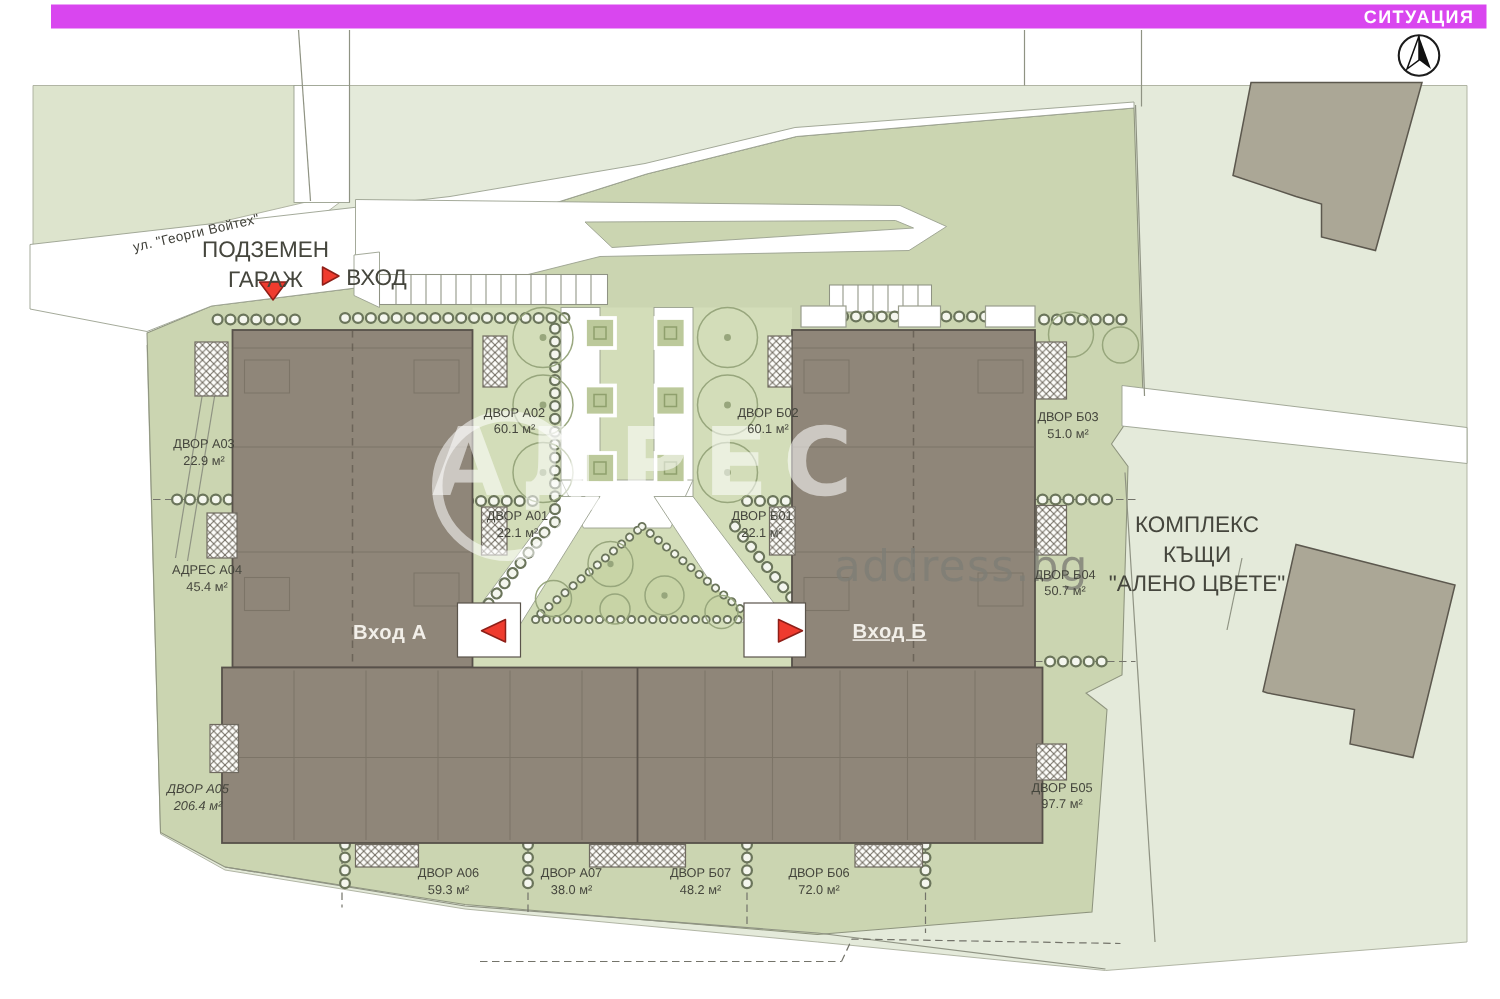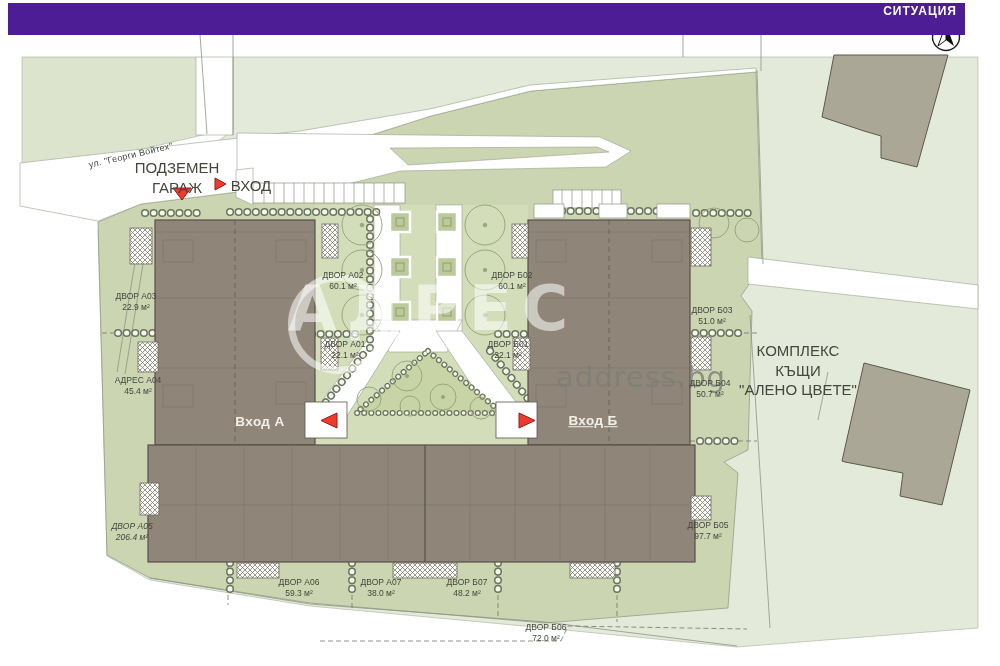--- a/index.html
+++ b/index.html
@@ -3,21 +3,21 @@
 <meta charset="utf-8">
 <style>
   html,body{margin:0;padding:0;background:#ffffff;}
   .stage{position:relative;width:1000px;height:666px;background:#ffffff;overflow:hidden;
          font-family:"Liberation Sans",sans-serif;}
   .plan-svg{position:absolute;left:0;top:0;}
   .lbl{position:absolute;transform:translate(-50%,-50%);text-align:center;
        font:8.5px/1.3 "Liberation Sans",sans-serif;color:#45463d;white-space:nowrap;}
   .lbl .nm{display:block}
   .lbl .ar{display:block}
-  .title-bar{position:absolute;left:8px;top:3px;width:957px;height:32px;background:#4c1d95;}
+  .title-bar{position:absolute;left:34px;top:3px;width:957px;height:16px;background:#d946ef;}
   .title-text{position:absolute;right:8px;top:1px;color:#ffffff;font-weight:bold;
               font-size:12px;letter-spacing:1px;font-family:"Liberation Sans",sans-serif;}
   .street{font-size:9px;color:#3e3e37;transform:translate(-50%,-50%) rotate(-13deg);letter-spacing:.3px;}
   .small9{font-size:15px;}
   .entr{font-size:13.5px;font-weight:bold;color:#f2efe9;letter-spacing:.4px;}
   .wm-big{position:absolute;left:288px;top:272px;font-family:"DejaVu Sans",sans-serif;
           font-weight:bold;font-size:63px;color:rgba(255,255,255,.55);letter-spacing:10px;}
   .wm-circle{position:absolute;left:288px;top:274px;width:100px;height:100px;border:7px solid rgba(255,255,255,.55);
              border-radius:50%;box-sizing:border-box;}
   .wm-site{position:absolute;left:556px;top:360px;font-family:"DejaVu Sans",sans-serif;
@@ -294,33 +294,33 @@
       <span class="ar">59.3 м²</span>
     </div>
   <div class="lbl" style="left:381px;top:588px;">
     <span class="nm">ДВОР А07</span>
       <span class="ar">38.0 м²</span>
     </div>
   <div class="lbl" style="left:467px;top:588px;">
     <span class="nm">ДВОР Б07</span>
       <span class="ar">48.2 м²</span>
     </div>
-  <div class="lbl" style="left:546px;top:588px;margin-top:45px;">
+  <div class="lbl" style="left:546px;top:588px;">
     <span class="nm">ДВОР Б06</span>
       <span class="ar">72.0 м²</span>
     </div>
   <div class="lbl" style="left:708px;top:531px;">
     <span class="nm">ДВОР Б05</span>
       <span class="ar">97.7 м²</span>
     </div>
   <div class="lbl" style="left:710px;top:389px;">
     <span class="nm">ДВОР Б04</span>
       <span class="ar">50.7 м²</span>
     </div>
-  <div class="lbl" style="left:712px;top:284px;margin-top:32px;">
+  <div class="lbl" style="left:712px;top:284px;">
     <span class="nm">ДВОР Б03</span>
       <span class="ar">51.0 м²</span>
     </div>
   <div class="lbl" style="left:512px;top:281px;">
     <span class="nm">ДВОР Б02</span>
       <span class="ar">60.1 м²</span>
     </div>
   <div class="lbl" style="left:343px;top:281px;">
     <span class="nm">ДВОР А02</span>
       <span class="ar">60.1 м²</span>

